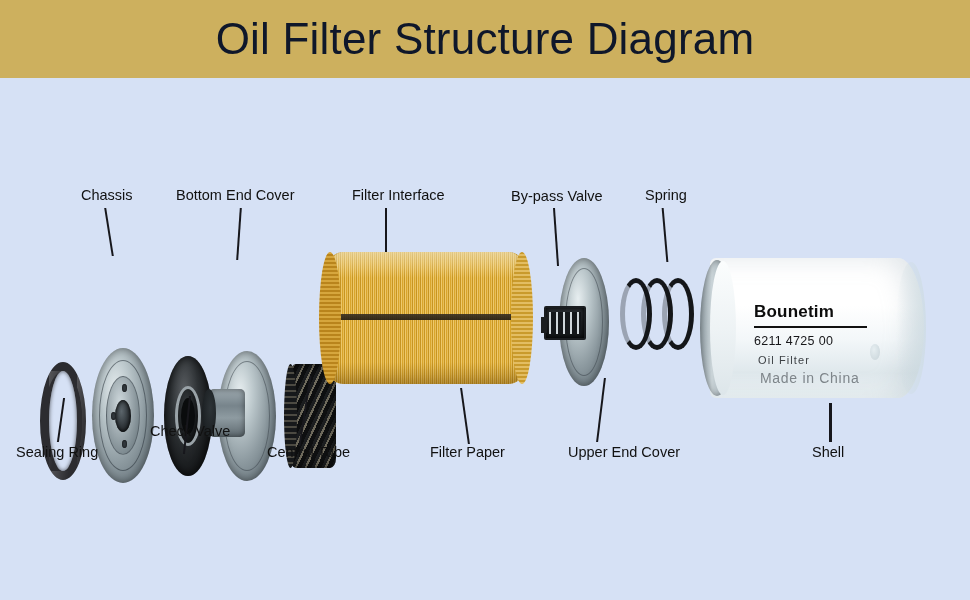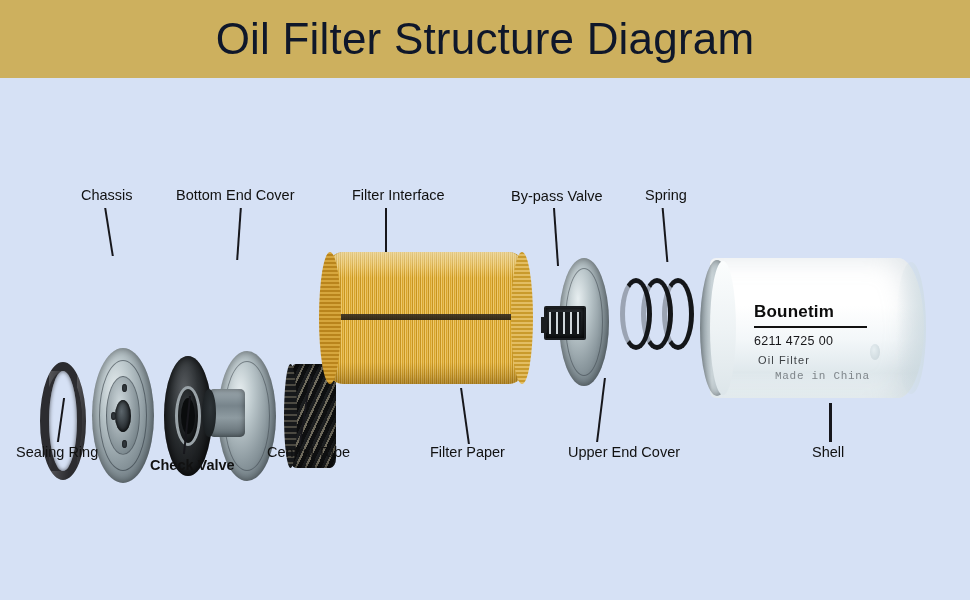--- a/index.html
+++ b/index.html
@@ -235,23 +235,22 @@
   }
   .shell .txtPN{
     position:absolute; left:62px; top:76px; font-size:12.5px; color:#17171a;
     letter-spacing:.3px;
   }
   .shell .txtType{
     position:absolute; left:66px; top:96px; font-size:11px; color:#3d4145;
     letter-spacing:1.1px;
   }
   .shell .txtOrigin{
-    position:absolute; left:83px; top:112px; font-size:11px; color:#7e858a;
+    position:absolute; left:68px; top:112px; font-size:14px; color:#7e858a;
     letter-spacing:.7px;
-    font-family:Liberation Mono, monospace;
   }
 </style>
 </head>
 <body>
 
 <div id="stage">
 
   <div class="titlebar">
     <div class="title">Oil Filter Structure Diagram</div>
   </div>
@@ -330,20 +329,20 @@
     </div>
 
     <div class="leader" style="left:60px;  top:320px; width:2px; height:44px;  transform:skewX(-8deg);"></div>
     <div class="leader" style="left:186px; top:318px; width:2px; height:58px;  transform:skewX(-6deg);"></div>
     <div class="leader" style="left:304px; top:298px; width:2px; height:70px;  transform:skewX(-9deg);"></div>
     <div class="leader" style="left:464px; top:310px; width:2px; height:56px;  transform:skewX(8deg);"></div>
     <div class="leader" style="left:600px; top:300px; width:2px; height:64px;  transform:skewX(-7deg);"></div>
     <div class="leader" style="left:829px; top:325px; width:3px; height:39px;"></div>
 
     <div class="lbl" style="left:16px;  top:367px;">Sealing Ring</div>
-    <div class="lbl" style="left:150px; top:380px;font-weight:bold;">Check Valve</div>
+    <div class="lbl" style="left:150px; top:346px;">Check Valve</div>
     <div class="lbl" style="left:267px; top:367px;">Central Tube</div>
     <div class="lbl" style="left:430px; top:367px;">Filter Paper</div>
     <div class="lbl" style="left:568px; top:367px;">Upper End Cover</div>
     <div class="lbl" style="left:812px; top:367px;">Shell</div>
 
   </div>
 </div>
 
 </body></html>

